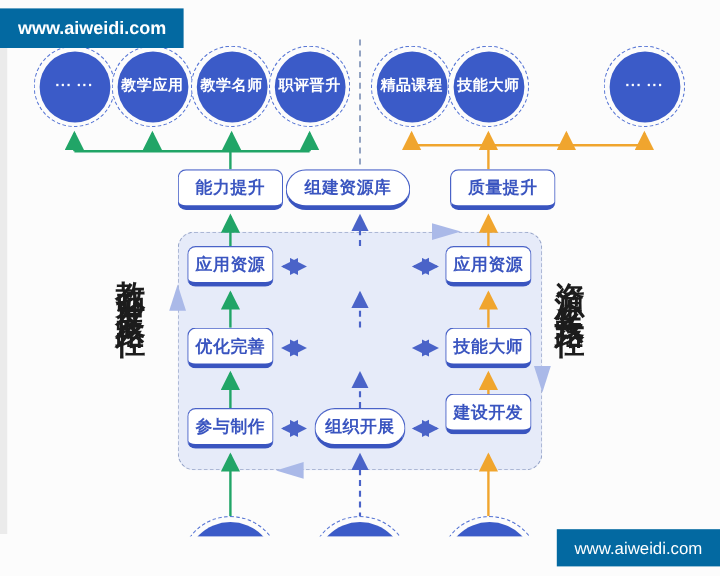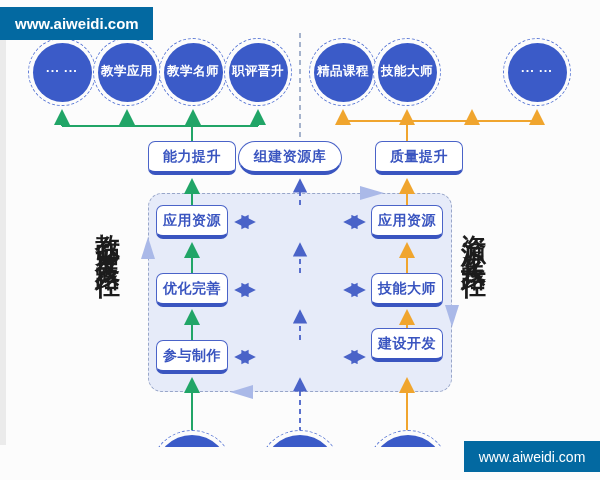--- a/index.html
+++ b/index.html
@@ -143,20 +143,21 @@
   <div class="pbox stadium" style="left:238px;top:141px;width:104px">组建资源库</div>
   <div class="pbox" style="left:375px;top:141px;width:88px">质量提升</div>
 
   <div class="pbox" style="left:156px;top:205px;width:72px">应用资源</div>
   <div class="pbox" style="left:371px;top:205px;width:72px">应用资源</div>
 
   <div class="pbox" style="left:156px;top:273px;width:72px">优化完善</div>
   <div class="pbox" style="left:371px;top:273px;width:72px">技能大师</div>
 
   <div class="pbox" style="left:156px;top:340px;width:72px">参与制作</div>
+  <div class="pbox stadium" style="left:262px;top:340px;width:76px">组织开展</div>
   <div class="pbox" style="left:371px;top:328px;width:72px">建设开发</div>
 
   <div class="vlabel" style="left:95px;top:214px">教师发展路径</div>
   <div class="vlabel" style="left:461px;top:214px">资源生长路径</div>
 
   <div class="circle big" style="left:150px;top:430px">
     <div class="circle-inner"></div>
     </div>
   <div class="circle big" style="left:258px;top:430px">
     <div class="circle-inner"></div>

